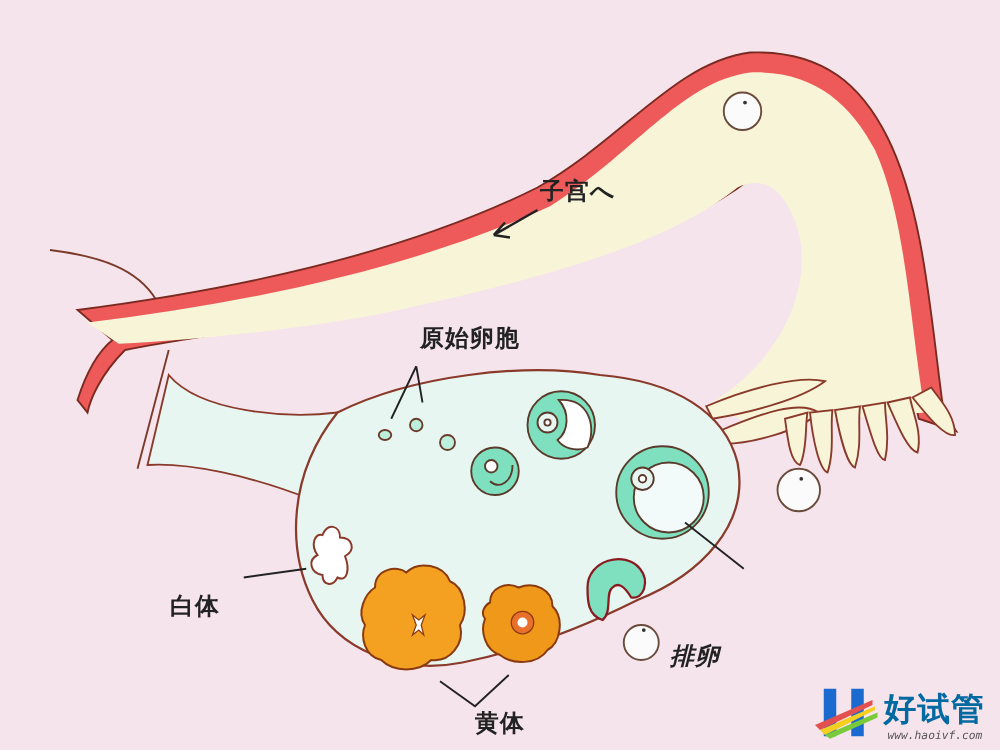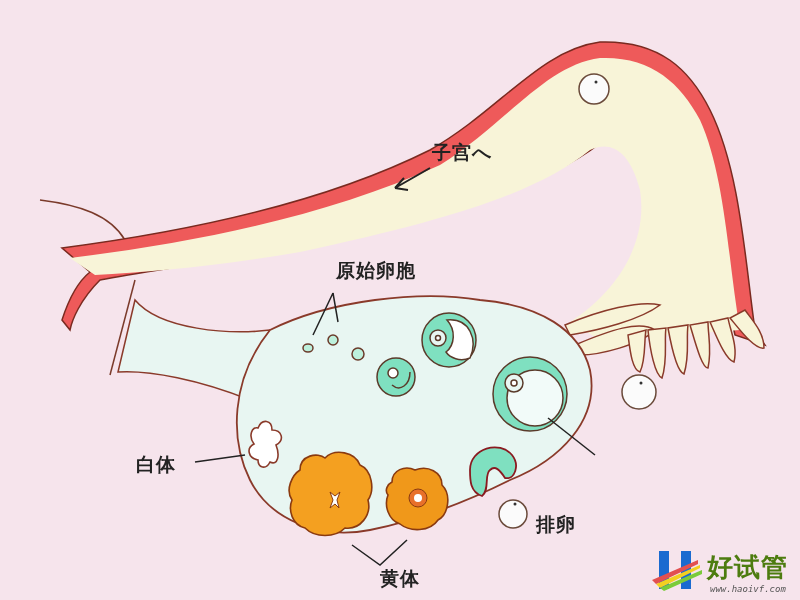--- a/index.html
+++ b/index.html
@@ -1,20 +1,20 @@
 <!DOCTYPE html>
 <html><head>
 <meta charset="utf-8">
 <style>
   html, body { margin:0; padding:0; }
   body { width:800px; height:600px; overflow:hidden; background:#f6e4ec; font-family:"DejaVu Sans", sans-serif; }
   #stage { position:relative; width:800px; height:600px;padding-left:28px; }
   svg { position:absolute; left:0; top:0; }
   .lbl { position:absolute; font-size:19px; color:#222; font-weight:bold; white-space:nowrap; letter-spacing:1px; }
-  .logo-text { position:absolute; font-family:"DejaVu Serif", serif; font-size:26px; color:#4d7c0f; font-weight:bold; letter-spacing:1px; }
+  .logo-text { position:absolute; font-family:"DejaVu Serif", serif; font-size:26px; color:#0369a1; font-weight:bold; letter-spacing:1px; }
   .logo-url { position:absolute; font-size:9px; color:#555; font-family:"DejaVu Sans Mono", monospace; }
 </style>
 </head>
 <body>
 
 <div id="stage">
   <svg width="800" height="600" viewBox="0 0 800 600">
 
     <path d="M40,200 C80,205 110,215 125,240" stroke="#7a3a2a" stroke-width="1.5" fill="none"></path>
     <path d="M135,280 L110,375" stroke="#7a3a2a" stroke-width="1.5" fill="none"></path>
@@ -93,19 +93,19 @@
       <rect x="659" y="551" width="10" height="38" fill="#1a6ad0"></rect>
       <rect x="681" y="551" width="10" height="38" fill="#1a6ad0"></rect>
       <path d="M656,584 L700,565 L700,568 L660,588 Z" fill="#f3d020"></path>
       <path d="M652,580 L698,560 L698,564 L656,584 Z" fill="#e25050"></path>
       <path d="M660,588 L702,570 L702,574 L664,591 Z" fill="#7acb3a"></path>
     </g>
   </svg>
 
   <div class="lbl" style="left:432px;top:140px;">子宫へ</div>
   <div class="lbl" style="left:336px;top:258px;text-align:right;">原始卵胞</div>
-  <div class="lbl" style="left:136px;top:452px;">白体</div>
-  <div class="lbl" style="left:536px;top:512px;">排卵</div>
+  <div class="lbl" style="left:136px;top:472px;">白体</div>
+  <div class="lbl" style="left:536px;top:512px;font-style:italic;">排卵</div>
   <div class="lbl" style="left:380px;top:566px;">黄体</div>
 
   <div class="logo-text" style="left:707px;top:550px;">好试管</div>
   <div class="logo-url" style="left:710px;top:584px;font-style:italic;">www.haoivf.com</div>
 </div>
 
 </body></html>

